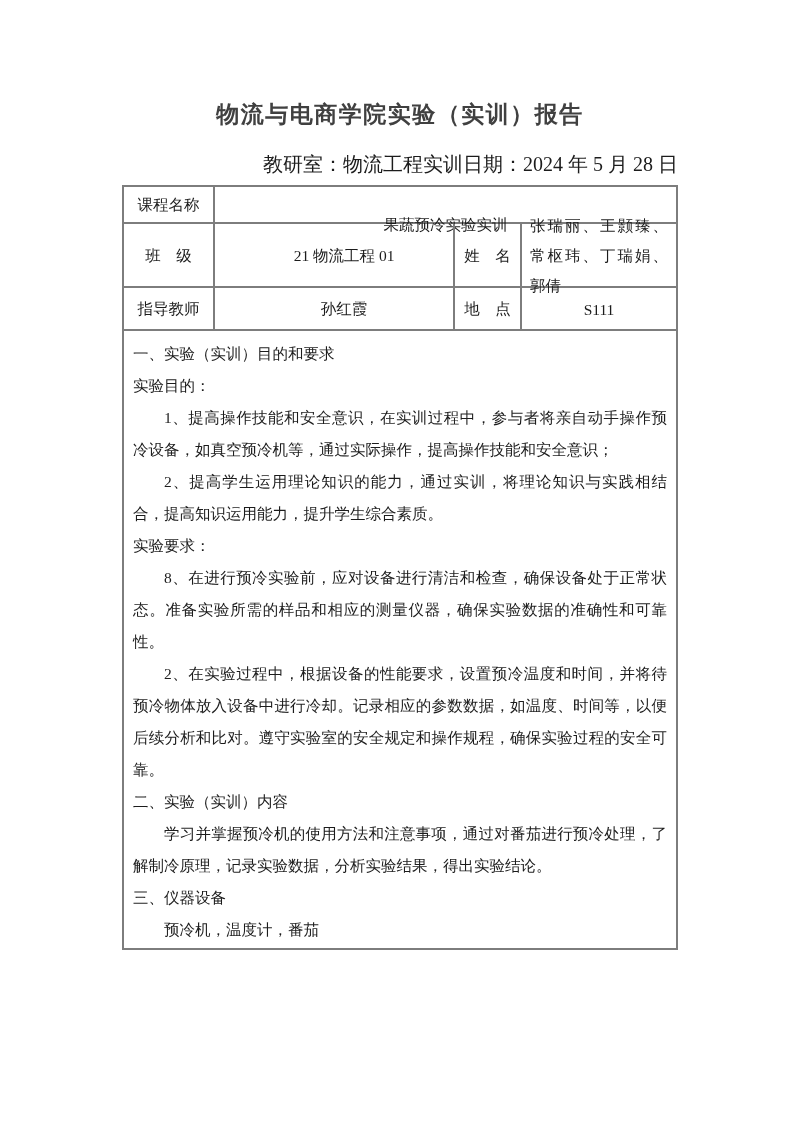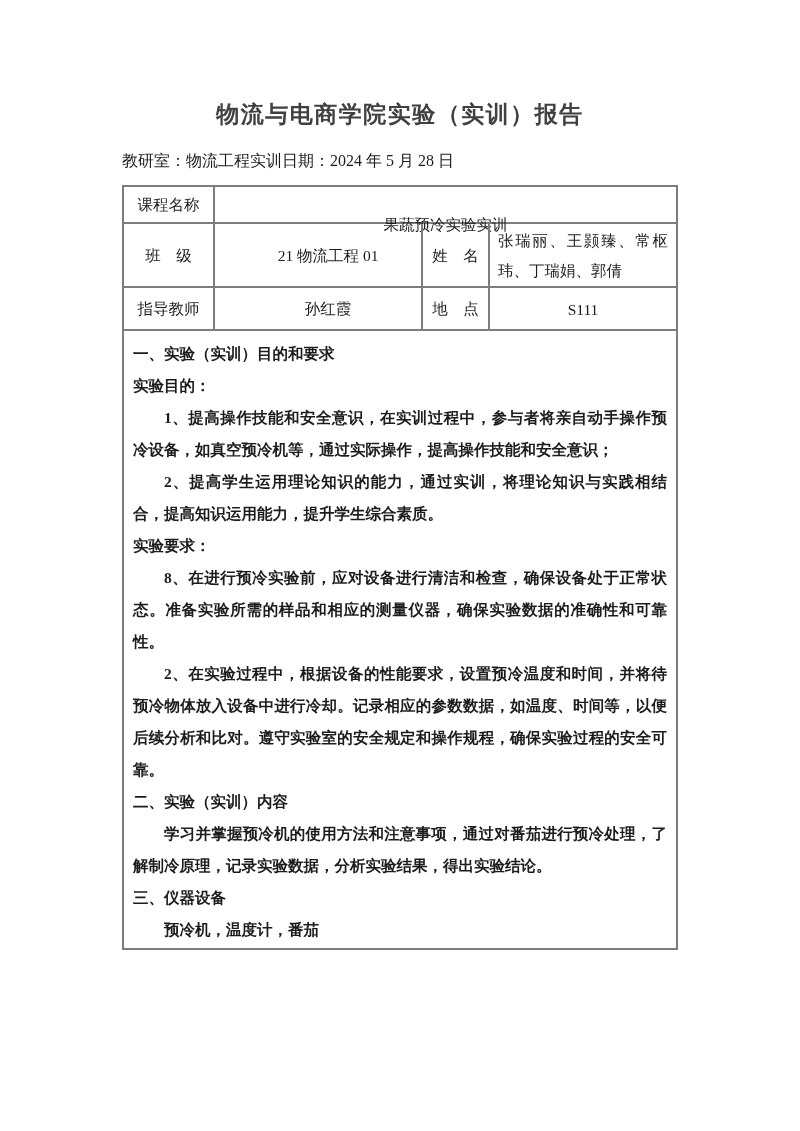--- a/index.html
+++ b/index.html
@@ -12,22 +12,22 @@
   }
   .doc-title {
     position:absolute; top:99px; left:0; width:800px;
     text-align:center;
     font-family:"Liberation Sans","DejaVu Sans",sans-serif;
     font-weight:bold; font-size:23px; letter-spacing:1.5px;
     color:#404040;
   }
   .meta-row {
     position:absolute; top:151px; left:122px; width:556px;
-    display:flex; justify-content:flex-start;
-    font-size:16px;
+    display:flex; justify-content:flex-end;
+    font-size:20px;
   }
   .info-table {
     position:absolute; top:185px; left:122px; width:556px;
     border:2px solid #7d7d7d;
     box-sizing:border-box;
     font-size:15.5px;
   }
   .t-row { display:flex; border-bottom:2px solid #7d7d7d; box-sizing:border-box; }
   .cell {
     box-sizing:border-box;
@@ -38,35 +38,34 @@
   .cell.last { border-right:none; }
   .w-label { width:91px; }
   .h1 { height:37px; }
   .h2 { height:66px; }
   .h3 { height:64px; }
   .h4 { height:43px; }
   .r1-value { flex:1;margin-top:20px; }
   .r2-project { width:242px; justify-content:flex-start; padding-left:13px; text-align:left; }
   .r2-form-label { width:114px; }
   .r2-form-value { flex:1; justify-content:flex-start; padding-left:11px; text-align:left; }
-  .r34-value { width:208px;padding-left:20px; }
+  .r34-value { width:240px;padding-left:20px; }
   .r34-small-label { width:67px; }
   .r34-wide-value { flex:1; }
   .names-cell {
     justify-content:flex-start; align-items:center;
     padding:0 8px; text-align:justify; line-height:30px;
   }
   .two-line { line-height:26px; }
   .two-line span { display:block; }
   .body-cell {
     height:617px; box-sizing:border-box;
     padding:7px 9px 0 9px;
     line-height:32px;
     overflow:hidden;
-    font-weight:bold;
   }
   .body-cell p { margin:0; text-align:justify; }
   .body-cell p.ind { text-indent:31px; }
 </style>
 </head>
 <body>
 
 <div class="doc-title">物流与电商学院实验（实训）报告</div>
 
 <div class="meta-row">

